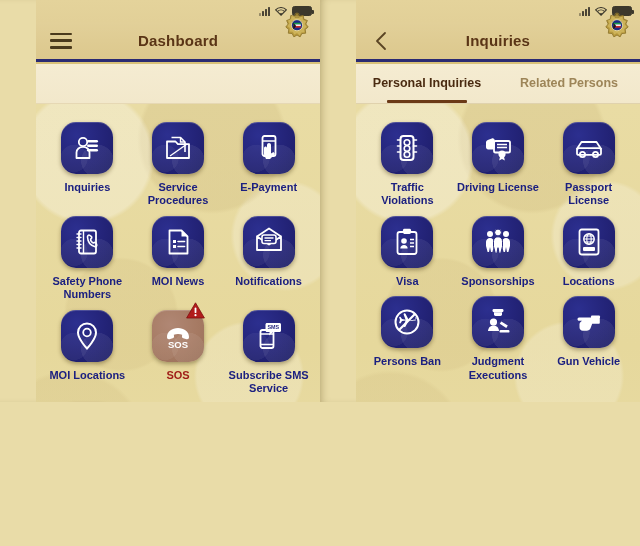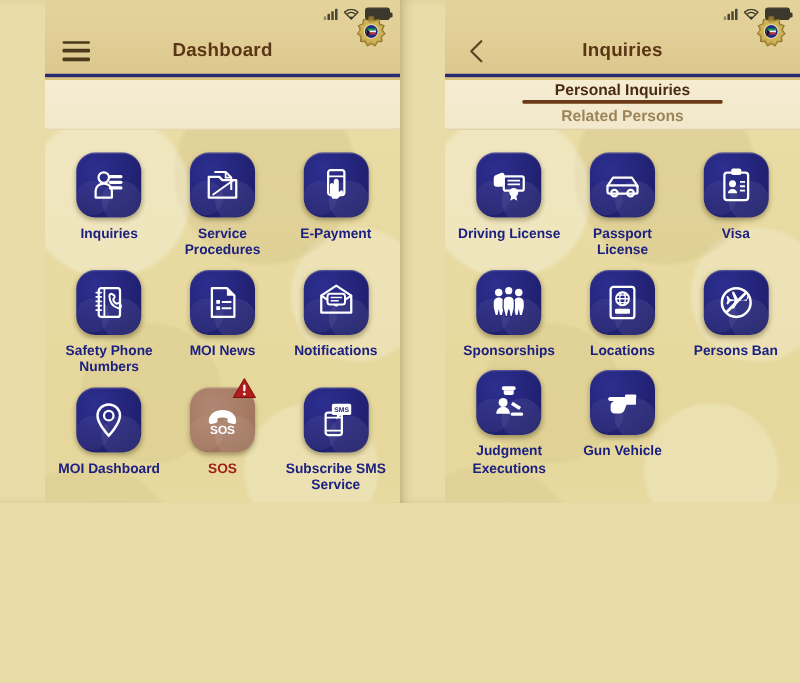--- a/index.html
+++ b/index.html
@@ -60,21 +60,20 @@
   .backarrow svg{display:block}
   .badge{
     position:absolute; right:8px; top:-10px; width:30px;height:30px; z-index:4;
   }
 
   
   .tabs{
     height:42px; display:flex; align-items:stretch;
     background:linear-gradient(180deg,#f5ecd2 0%,#f2e8cb 100%);
     border-bottom:1px solid #e0d2ad;
-    flex-direction:column;
   }
   .tab{
     flex:1; display:flex; align-items:center; justify-content:center;
     font-size:12.5px; font-weight:bold; color:#9d8558; cursor:pointer;
     position:relative;
   }
   .tab.active{ color:#4a2b11; }
   .tab.active:after{
     content:""; position:absolute; bottom:0; left:22%; right:22%;
     height:3px; background:#6b3a16; border-radius:1px;
@@ -393,21 +392,21 @@
               </svg>
             </div>
             <div class="label">Notifications</div>
           </div>
           <div class="cell">
             <div class="tile">
               <svg width="30" height="30" viewBox="0 0 30 30">
                 <use href="#ic-map-pin-icon"></use>
               </svg>
             </div>
-            <div class="label">MOI Dashboard</div>
+            <div class="label">MOI Locations</div>
           </div>
           <div class="cell">
             <div class="warnbadge"><svg width="19" height="17" viewBox="0 0 19 17">
                 <path d="M9.5 0.8L18.4 16H0.6z" fill="#b11c1c" stroke="#7d0f0f" stroke-width=".8" stroke-linejoin="round"></path>
                 <rect x="8.6" y="5.5" width="1.8" height="5.6" rx=".9" fill="#fff"></rect>
                 <circle cx="9.5" cy="13.2" r="1.1" fill="#fff"></circle>
               </svg></div>
             <div class="tile sos">
               <svg width="30" height="30" viewBox="0 0 30 30">
                 <use href="#ic-sos-phone-icon"></use>
@@ -481,20 +480,28 @@
     <div class="tabs" id="tabs">
         <div class="tab active">Personal Inquiries</div>
         <div class="tab">Related Persons</div>
       </div>
 
     <div class="gridwrap">
       <div class="grid" id="right-grid">
           <div class="cell">
             <div class="tile">
               <svg width="30" height="30" viewBox="0 0 30 30">
+                <use href="#ic-traffic-light-icon"></use>
+              </svg>
+            </div>
+            <div class="label">Traffic<br>Violations</div>
+          </div>
+          <div class="cell">
+            <div class="tile">
+              <svg width="30" height="30" viewBox="0 0 30 30">
                 <use href="#ic-driving-license-card-icon"></use>
               </svg>
             </div>
             <div class="label">Driving License</div>
           </div>
           <div class="cell">
             <div class="tile">
               <svg width="30" height="30" viewBox="0 0 30 30">
                 <use href="#ic-car-icon"></use>
               </svg>

